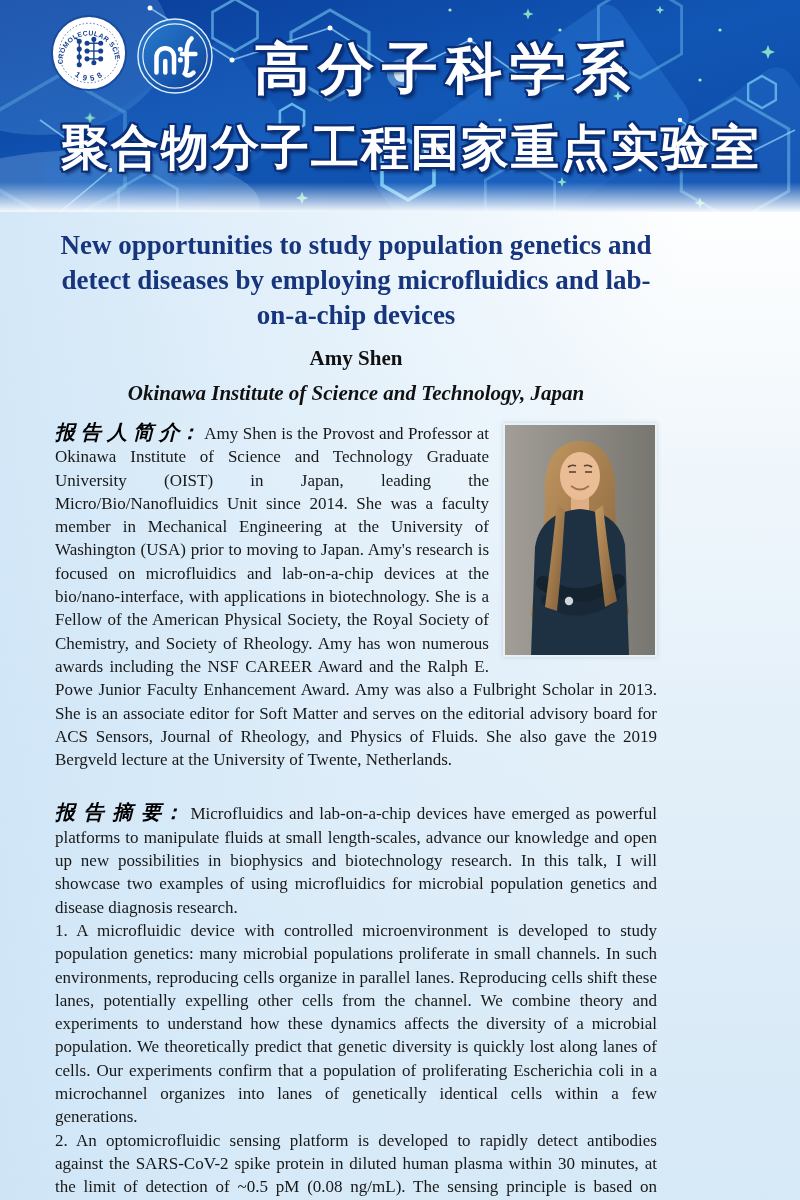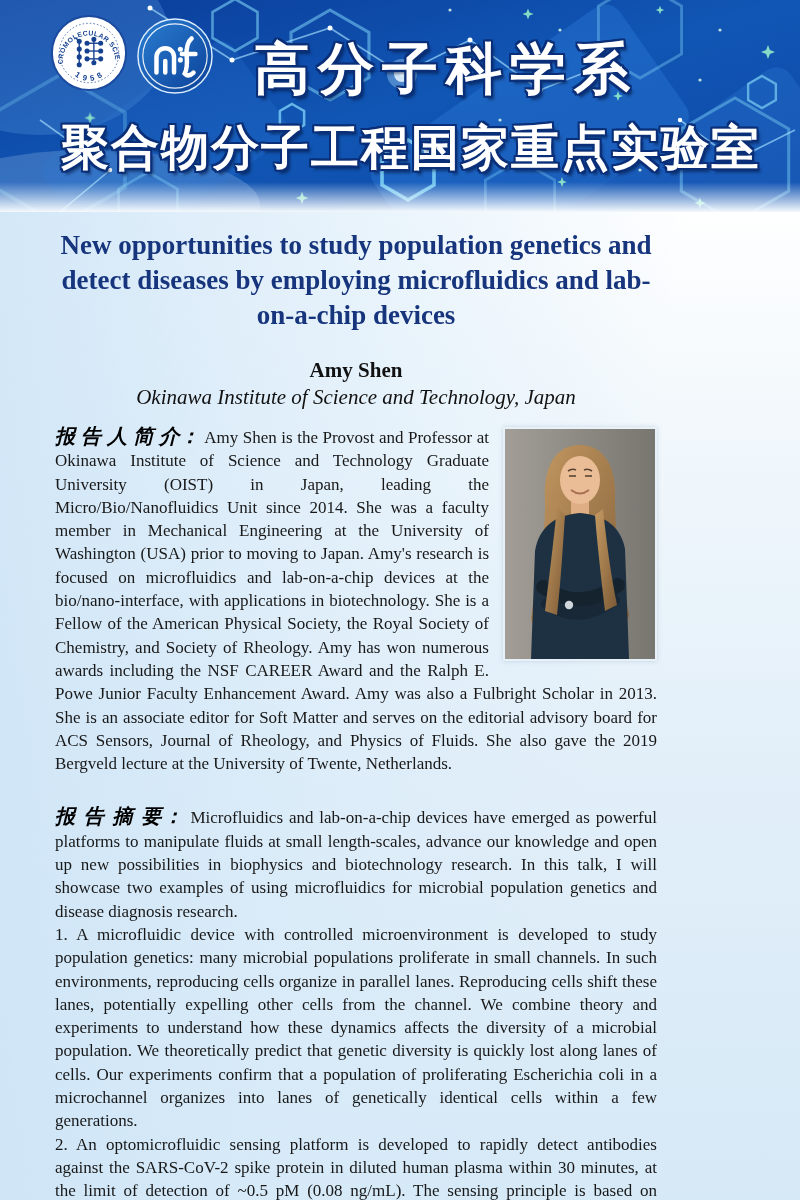--- a/index.html
+++ b/index.html
@@ -23,22 +23,22 @@
     text-shadow:
       -2px -2px 0 #0a2f78, 2px -2px 0 #0a2f78, -2px 2px 0 #0a2f78, 2px 2px 0 #0a2f78,
       0 -2px 0 #0a2f78, 0 2px 0 #0a2f78, -2px 0 0 #0a2f78, 2px 0 0 #0a2f78,
       3px 4px 3px rgba(3,18,55,0.55); padding-left: 22px;}
   .hdr-dept{top:32px;font-size:56px;letter-spacing:8px;padding-left:92px;}
   .hdr-lab{top:116px;font-size:48px;letter-spacing:2px;}
   
   .content{position:absolute;top:212px;left:0;width:712px;padding:0 55px;box-sizing:border-box;}
   .sem-title{margin-top:16px;text-align:center;color:#17357d;font-weight:bold;
     font-size:27px;line-height:35px;}
-  .speaker{margin-top:25px;text-align:center;font-weight:bold;font-size:21px;color:#111;}
-  .affil{margin-top:2px;text-align:center;font-weight:normal;font-style:italic;font-size:21px;color:#111;}
+  .speaker{margin-top:13px;text-align:center;font-weight:bold;font-size:21px;color:#111;}
+  .affil{margin-top:10px;text-align:center;font-weight:bold;font-style:italic;font-size:21px;color:#111;}
   .para{margin:0;text-align:justify;font-size:17px;line-height:23.3px;color:#181818;}
   .bio-wrap{margin-top:15px;}
   .cjk-label{font-family:"Liberation Sans",sans-serif;font-weight:bold;color:#000;font-size:20px;font-style:italic;}
   .photo{float:right;width:150px;height:230px;margin:2px 0 6px 14px;border:2px solid #e9f1f8;
     box-shadow:0 0 4px rgba(120,150,180,0.35);}
   .abs-wrap{margin-top:30px;}
   
   .info{font-family:"Liberation Sans",sans-serif;font-weight:bold;font-size:21.5px;color:#13388a;
     text-shadow:
       -1.5px -1.5px 0 #ffffff, 1.5px -1.5px 0 #ffffff, -1.5px 1.5px 0 #ffffff, 1.5px 1.5px 0 #ffffff,

